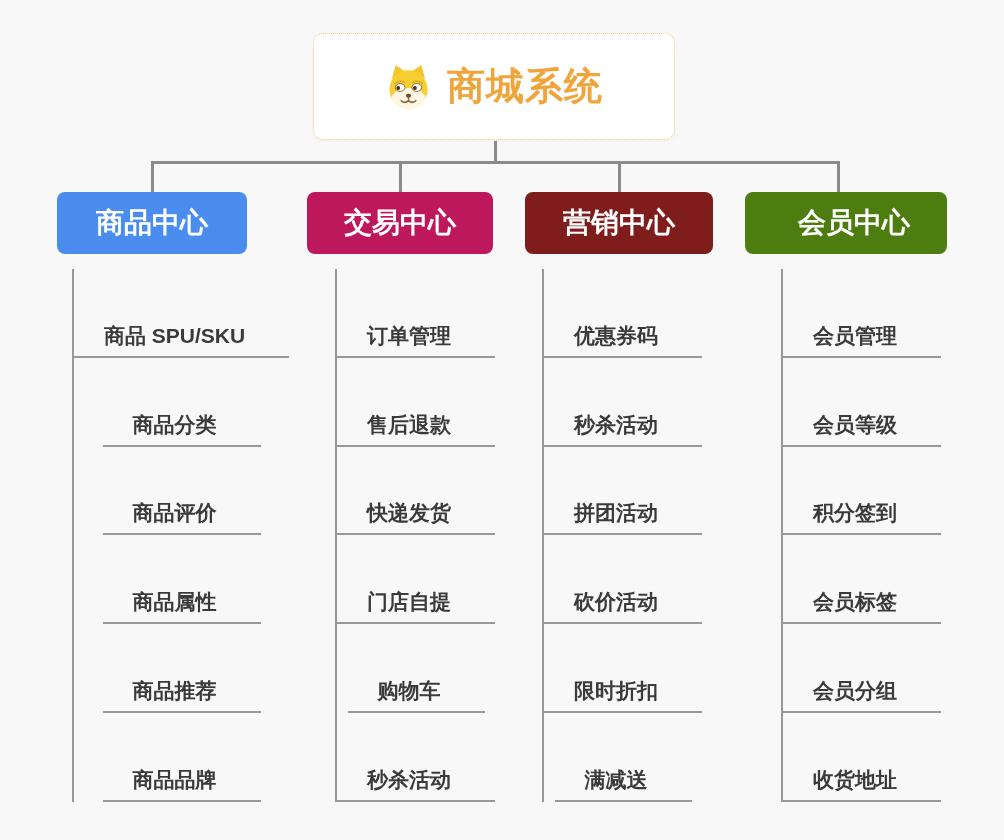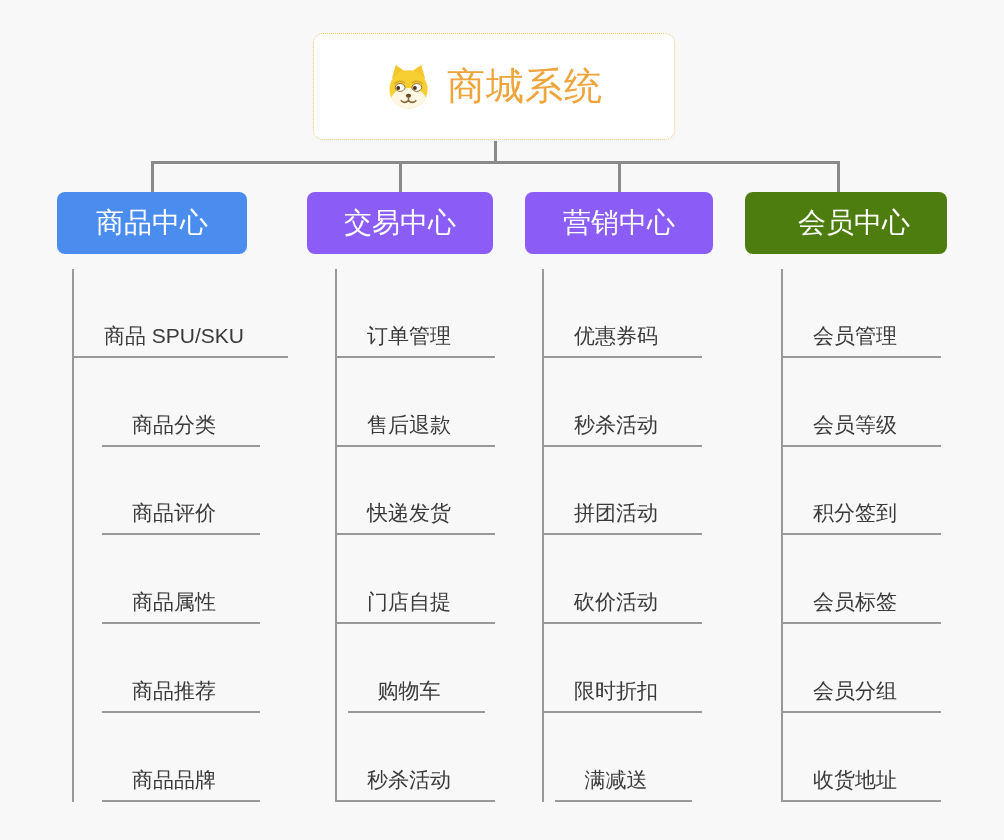--- a/index.html
+++ b/index.html
@@ -2,20 +2,21 @@
 <html><head>
 <meta charset="utf-8">
 <style>
   html,body{margin:0;padding:0;}
   body{font-family:"Liberation Sans", sans-serif;}
   .canvas{
     position:relative;
     width:1004px;height:840px;
     background:#F8F8F8;
     overflow:hidden;
+    font-weight:bold;
   }
   
   .root-node{
     position:absolute;left:313px;top:33px;width:362px;height:107px;
     background:#FFFFFF;
     border:1px dotted #F3C573;
     border-radius:10px;
     box-sizing:border-box;
     display:flex;align-items:center;justify-content:center;gap:15px;
     box-shadow:0 1px 3px rgba(0,0,0,0.04);
@@ -102,24 +103,24 @@
   <div class="line stem"></div>
   <div class="line hline"></div>
   <div class="line drop d0"></div>
   <div class="line drop d1"></div>
   <div class="line drop d2"></div>
   <div class="line drop d3"></div>
 
   <div class="branch b0" style="background-color: rgb(74, 141, 238);">
     <span>商品中心</span>
   </div>
-  <div class="branch b1" style="background-color: #8b5cf6;">
+  <div class="branch b1" style="background-color: #be185d;">
     <span>交易中心</span>
   </div>
-  <div class="branch b2" style="background-color: #8b5cf6;">
+  <div class="branch b2" style="background-color: #7f1d1d;">
     <span>营销中心</span>
   </div>
   <div class="branch b3" style="background-color: #4d7c0f; padding-left: 16px;">
     <span>会员中心</span>
   </div>
 
   <div class="col c0">
     <div class="child">商品 SPU/SKU</div>
     <div class="child">商品分类</div>
     <div class="child">商品评价</div>

